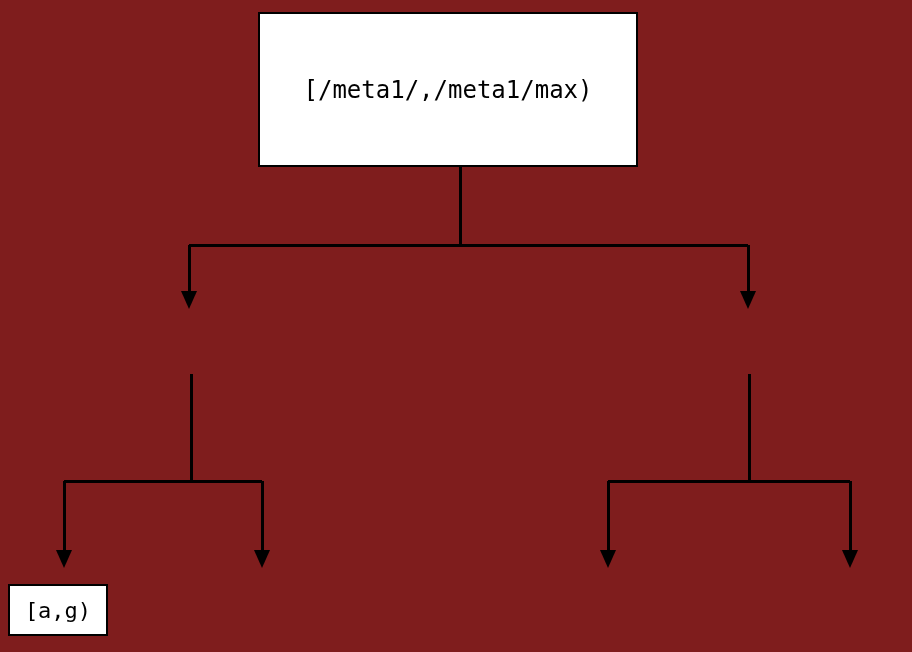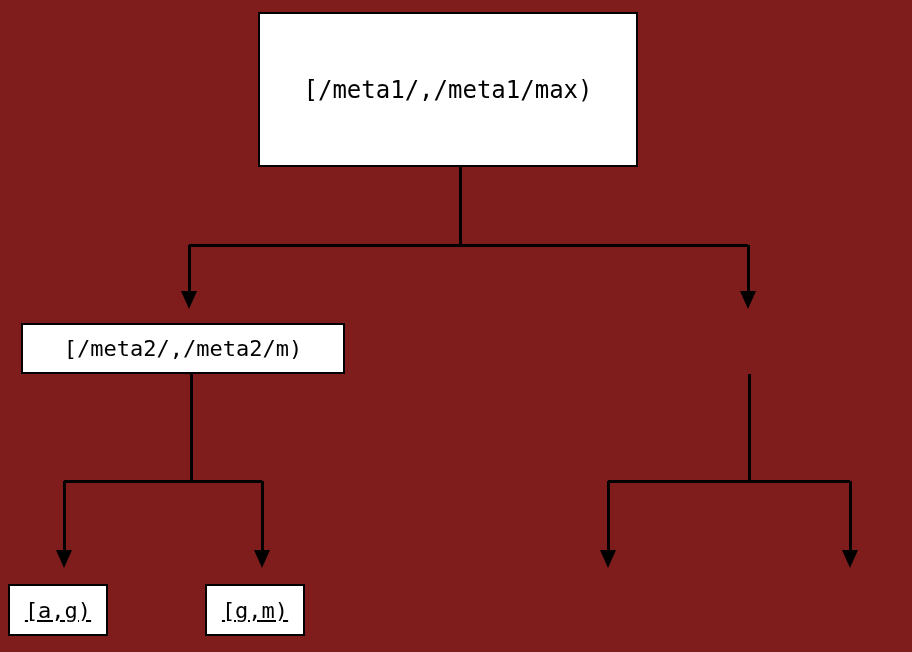--- a/index.html
+++ b/index.html
@@ -54,21 +54,20 @@
     left: 578px;
     top: 323px;
     width: 325px;
     height: 51px;
     font-size: 22px;
   }
   .node-leaf {
     top: 584px;
     height: 52px;
     font-size: 22px;
-    text-decoration: underline;
   }
   .leaf-1 { left: 8px;   width: 100px; }
   .leaf-2 { left: 205px; width: 100px; }
   .leaf-3 { left: 552px; width: 102px; }
   .leaf-4 { left: 777px; width: 128px; }
 </style>
 </head>
 <body>
 
 <div id="diagram-root">
@@ -99,28 +98,22 @@
       <polygon points="254,550 270,550 262,568"></polygon>
       <polygon points="600,550 616,550 608,568"></polygon>
       <polygon points="842,550 858,550 850,568"></polygon>
     </g>
   </svg>
 
   <div class="node-box node-root">
     <span>[/meta1/,/meta1/max)</span>
   </div>
 
-  <div class="node-box node-mid-left">
-    <span>[/meta2/,/meta2/m)</span>
-  </div>
 
 
   <div class="node-box node-leaf leaf-1">
     <span>[a,g)</span>
   </div>
 
-  <div class="node-box node-leaf leaf-2">
-    <span>[g,m)</span>
-  </div>
 
 
 
 </div>
 
 </body></html>

